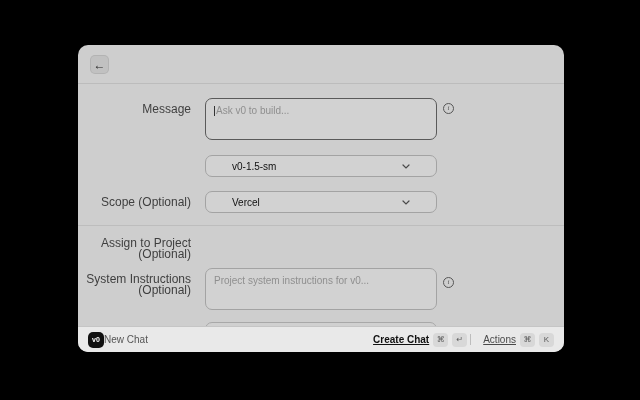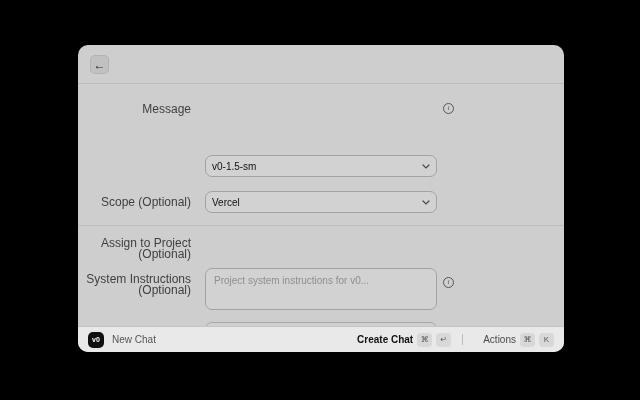--- a/index.html
+++ b/index.html
@@ -33,21 +33,21 @@
     position: absolute; left: 127px; width: 232px; background: #d2d2d2;
     border: 1px solid #a3a3a3; border-radius: 7px;
   }
   .textarea { height: 42px; padding: 6px 8px; font-size: 10px; }
   .textarea.focused { border: 1.5px solid #5a5a5a; }
   .placeholder { color: #8f8f8f; }
   .caret { display: inline-block; width: 1px; height: 10px; background: #333;
     vertical-align: text-bottom; margin-right: 1px; }
   .select {
     height: 22px; display: flex; align-items: center; justify-content: space-between;
-    padding: 0 6px; font-size: 10px; color: #111; cursor: pointer;
+    padding: 0 26px; font-size: 10px; color: #111; cursor: pointer;
   }
   .select .chev { display: flex; align-items: center; }
 
   .info-circle {
     position: absolute; left: 365px; width: 11px; height: 11px;
     border: 1px solid #565656; border-radius: 50%; color: #565656;
     font-size: 7px; line-height: 9px; text-align: center;
     font-family: "Liberation Serif", serif; font-style: italic; cursor: default;
   }
 
@@ -55,31 +55,31 @@
     height: 1px; background: #bdbdbd; }
 
   .clipped-field { position: absolute; left: 127px; top: 277px; width: 232px;
     height: 12px; background: #d0d0d0; border: 1px solid #a8a8a8;
     border-radius: 7px 7px 0 0; }
 
   
   .footer {
     position: absolute; left: 0; top: 281px; width: 100%; height: 26px;
     background: #e9e9e9; border-top: 1px solid #c5c5c5;
-    display: flex; align-items: center; padding: 0 10px; gap: 8px; z-index: 5;
+    display: flex; align-items: center; padding: 0 10px; z-index: 5;
   }
   .logo {
     width: 16px; height: 16px; background: #111; border-radius: 5px;
     color: #fff; font-size: 7px; font-weight: bold;
     display: flex; align-items: center; justify-content: center;
   }
   .footer-title { font-size: 10px; color: #555; }
   .footer-spacer { flex: 1; }
   .footer-action { display: flex; align-items: center; gap: 4px; cursor: pointer; }
-  .footer-action .act-label { font-size: 10px; color: #111; }
+  .footer-action .act-label { font-size: 10px; color: #111; text-decoration: underline; }
   .footer-action .act-label.primary { font-weight: bold; }
   .footer-action .act-label.secondary { color: #4a4a4a; font-weight: normal; margin-left: 9px; }
   .keycap {
     min-width: 15px; height: 14px; padding: 0 2px; background: #d8d8d8;
     border-radius: 4px; font-size: 8px; color: #5a5a5a;
     display: flex; align-items: center; justify-content: center;
   }
   .vsep { width: 1px; height: 11px; background: #bdbdbd; margin: 0 3px; }
 </style>
 </head>
@@ -88,20 +88,23 @@
 <div class="stage">
   <div class="window">
 
     <div class="header">
       <div class="back-btn">
         <span>←</span>
       </div>
     </div>
 
     <div class="row-label" style="top:59px">Message</div>
+    <div class="field textarea focused" style="top:53px">
+      <span class="caret"></span><span class="placeholder">Ask v0 to build...</span>
+    </div>
     <div class="info-circle" style="top:58px">
       <span>i</span>
     </div>
 
     <div class="field select" style="top:110px">
       <span>v0-1.5-sm</span>
       <span class="chev">
         <svg width="8" height="5" viewBox="0 0 8 5">
             <path d="M1 1l3 3 3-3" stroke="#4a4a4a" stroke-width="1.2" fill="none" stroke-linecap="round"></path>
           </svg>

